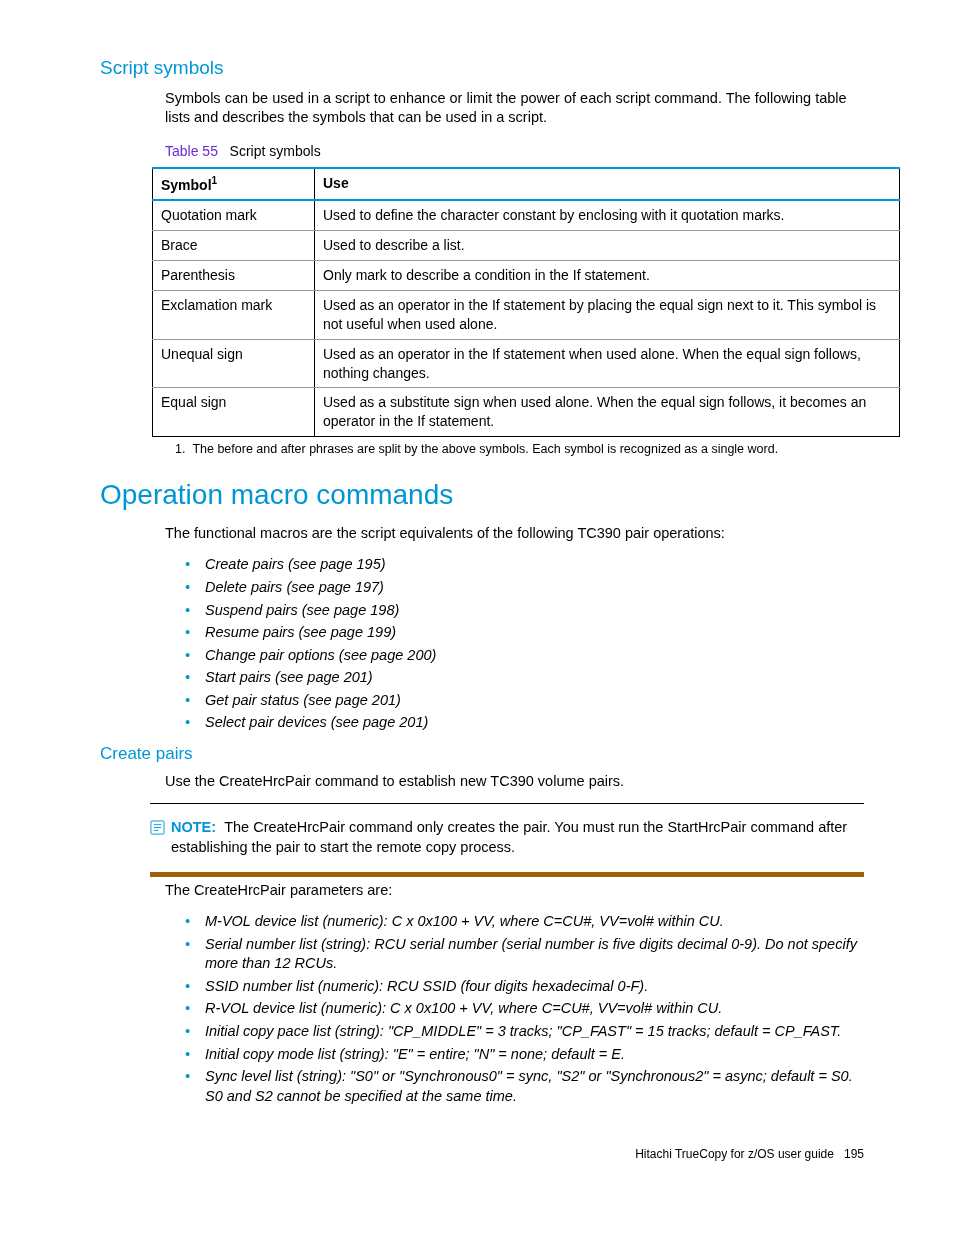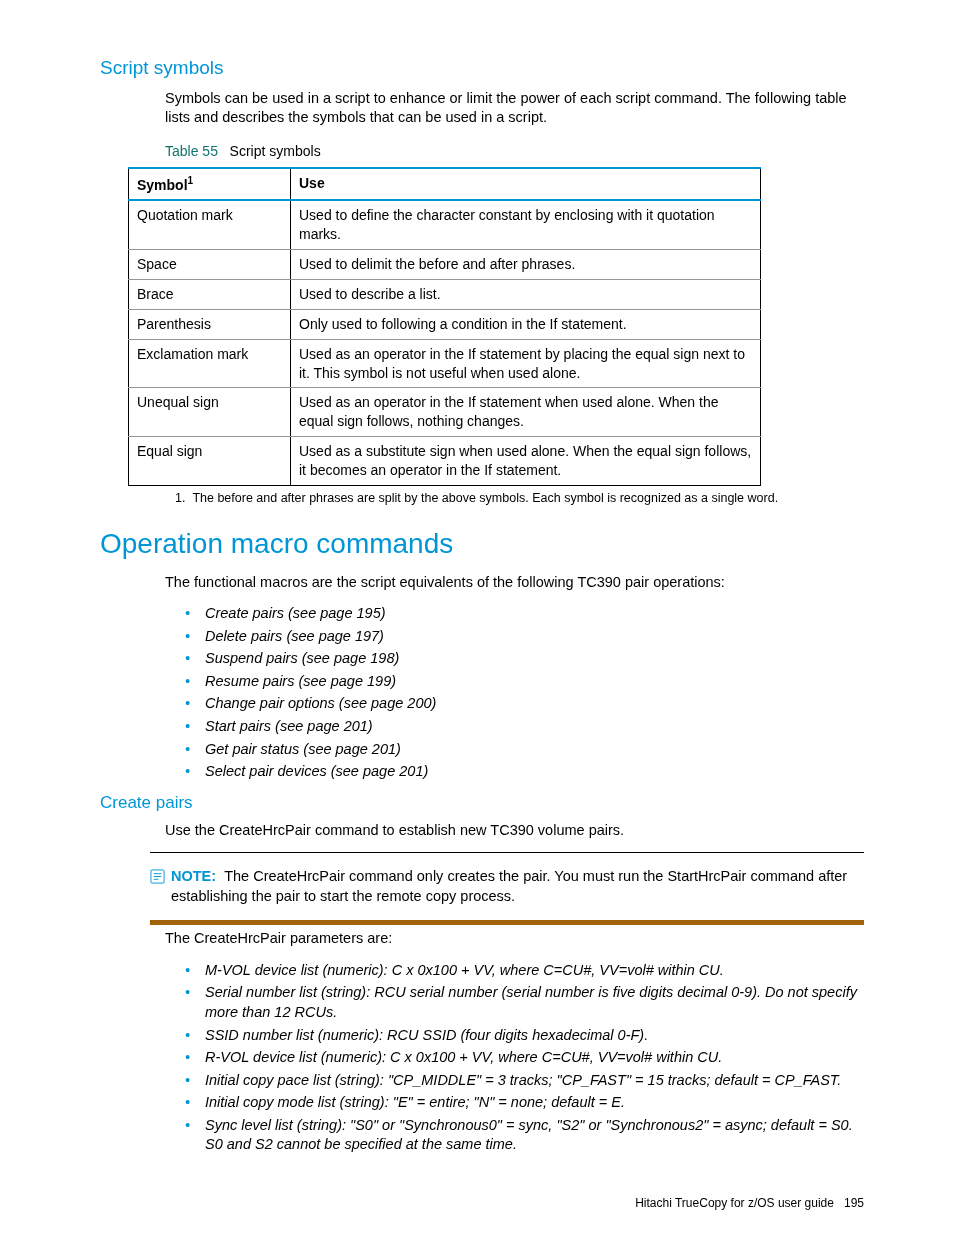--- a/index.html
+++ b/index.html
@@ -31,25 +31,25 @@
     font-weight: normal;
     margin: 10px 0 6px 0;
   }
   .body-indent {
     margin-left: 65px;
   }
   .table-caption {
     margin: 14px 0 6px 65px;
     font-size: 14px;
   }
-  .table-caption .tlabel { color: #0f766e; font-weight: normal; }
+  .table-caption .tlabel { color: #6d28d9; font-weight: normal; }
   table.sym {
     border-collapse: collapse;
-    margin-left: 28px;
-    width: 633px;
+    margin-left: 52px;
+    width: 748px;
     font-size: 14px;
   }
   table.sym th, table.sym td {
     border-left: 1px solid #000;
     border-right: 1px solid #000;
     border-bottom: 1px solid #959595;
     padding: 5px 8px;
     text-align: left;
     vertical-align: top;
     font-weight: normal;
@@ -124,30 +124,26 @@
       <th><span>Symbol</span><sup>1</sup></th>
       <th>Use</th>
     </tr>
   </thead>
   <tbody id="sym-tbody">
       <tr>
         <td>Quotation mark</td>
         <td>Used to define the character constant by enclosing with it quotation marks.</td>
       </tr>
       <tr>
-        <td>Space</td>
-        <td>Used to delimit the before and after phrases.</td>
-      </tr>
-      <tr>
         <td>Brace</td>
         <td>Used to describe a list.</td>
       </tr>
       <tr>
         <td>Parenthesis</td>
-        <td>Only used to following a condition in the If statement.</td>
+        <td>Only mark to describe a condition in the If statement.</td>
       </tr>
       <tr>
         <td>Exclamation mark</td>
         <td>Used as an operator in the If statement by placing the equal sign next to it. This symbol is not useful when used alone.</td>
       </tr>
       <tr>
         <td>Unequal sign</td>
         <td>Used as an operator in the If statement when used alone. When the equal sign follows, nothing changes.</td>
       </tr>
       <tr>

